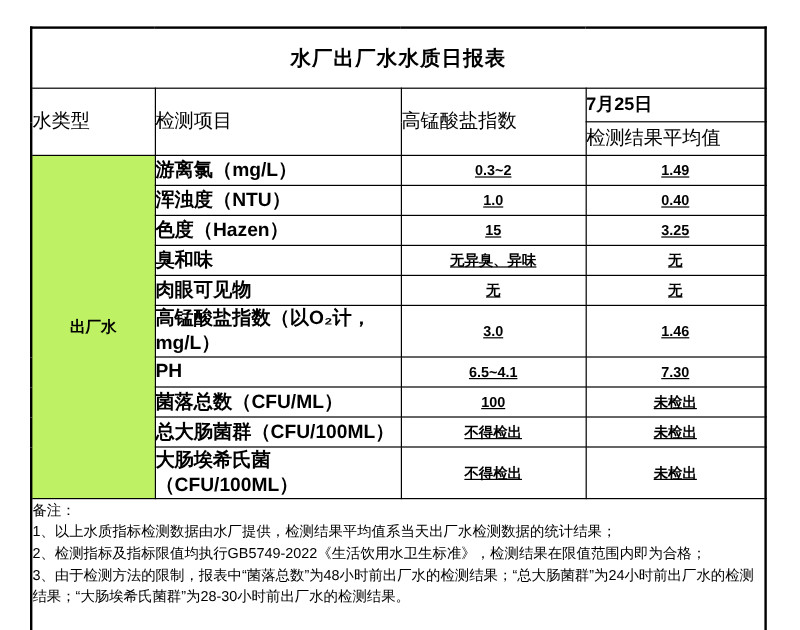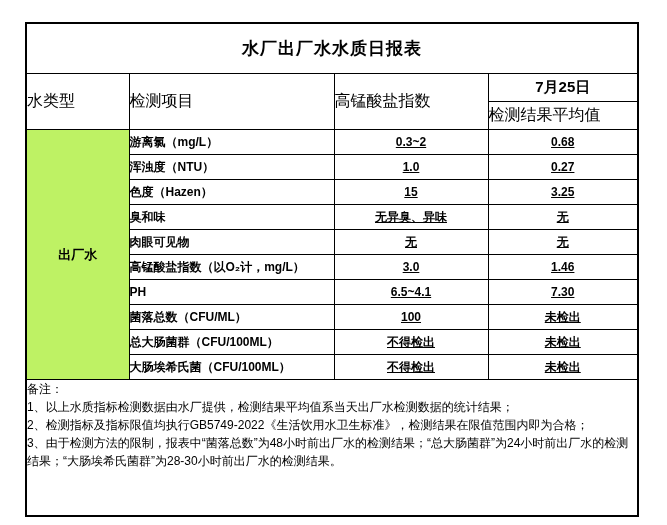--- a/index.html
+++ b/index.html
@@ -35,37 +35,37 @@
     font-weight: bold;
     letter-spacing: 1px;
   }
   tr.header-sub td { height: 27px; }
   td.hcell {
     text-align: left;
     vertical-align: middle;
     font-size: 16px;
   }
   td.date-cell {
-    text-align: center;
+    text-align: left;
     vertical-align: middle;
     font-size: 15px;
     font-weight: bold;
   }
   tr.data-row td { height: 24px; }
   td.water-type-cell {
     text-align: center;
     vertical-align: middle;
     font-size: 13px;
     font-weight: bold;
   }
   td.item {
     text-align: left;
     vertical-align: middle;
     padding-left: 5px;
-    font-size: 12px;
+    font-size: 16px;
     font-weight: bold;
   }
   td.limit, td.result {
     text-align: center;
     vertical-align: middle;
     font-size: 12px;
     font-weight: bold;
     text-decoration: underline;
   }
   td.notes-cell {
@@ -101,26 +101,26 @@
       <td class="date-cell">7月25日</td>
     </tr>
     <tr class="header-sub">
       <td class="hcell">检测结果平均值</td>
     </tr>
 
     <tr class="data-row">
       <td class="water-type-cell" rowspan="10" style="background: #bef264;">出厂水</td>
       <td class="item">游离氯（mg/L）</td>
       <td class="limit">0.3~2</td>
-      <td class="result">0.68</td>
+      <td class="result">1.49</td>
     </tr>
     <tr class="data-row">
       <td class="item">浑浊度（NTU）</td>
       <td class="limit">1.0</td>
-      <td class="result">0.27</td>
+      <td class="result">0.40</td>
     </tr>
     <tr class="data-row">
       <td class="item">色度（Hazen）</td>
       <td class="limit">15</td>
       <td class="result">3.25</td>
     </tr>
     <tr class="data-row">
       <td class="item">臭和味</td>
       <td class="limit">无异臭、异味</td>
       <td class="result">无</td>

